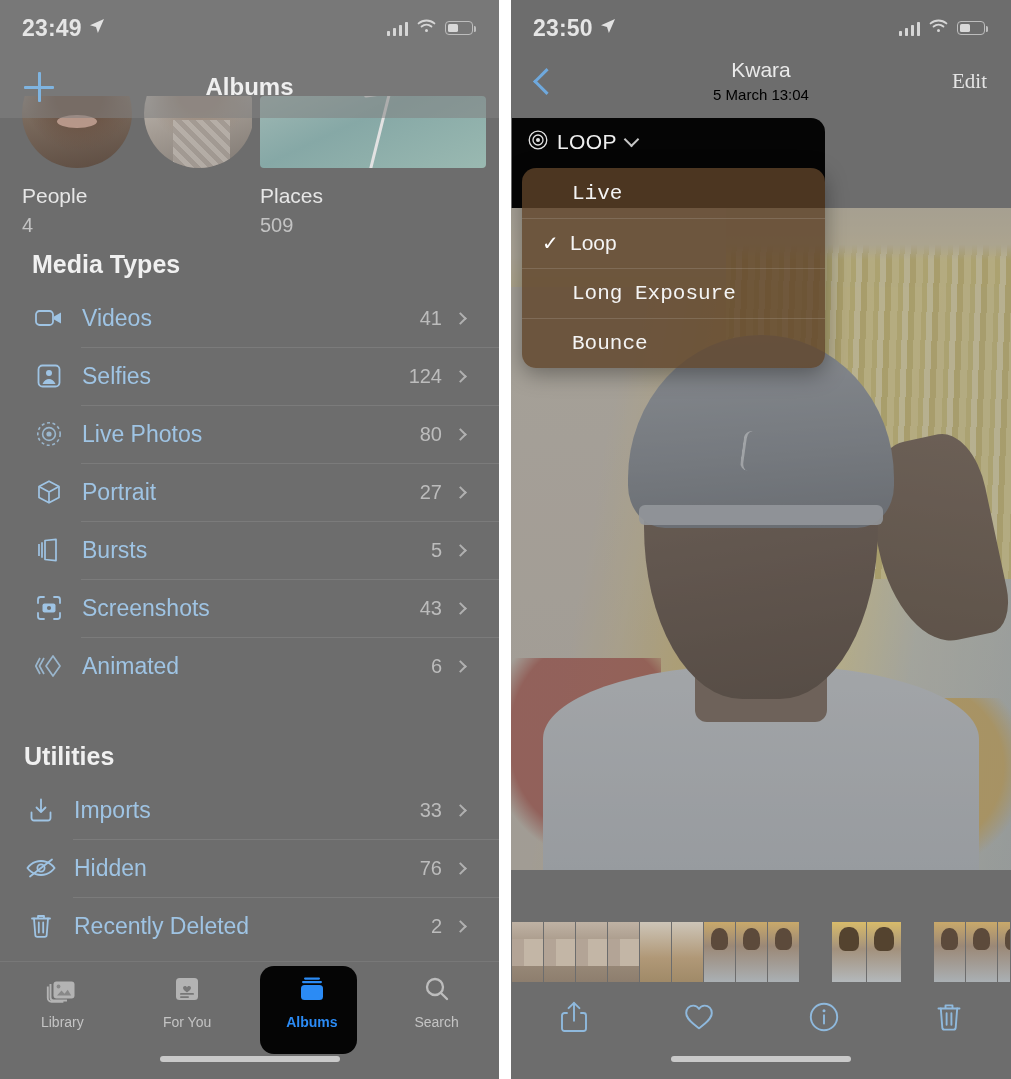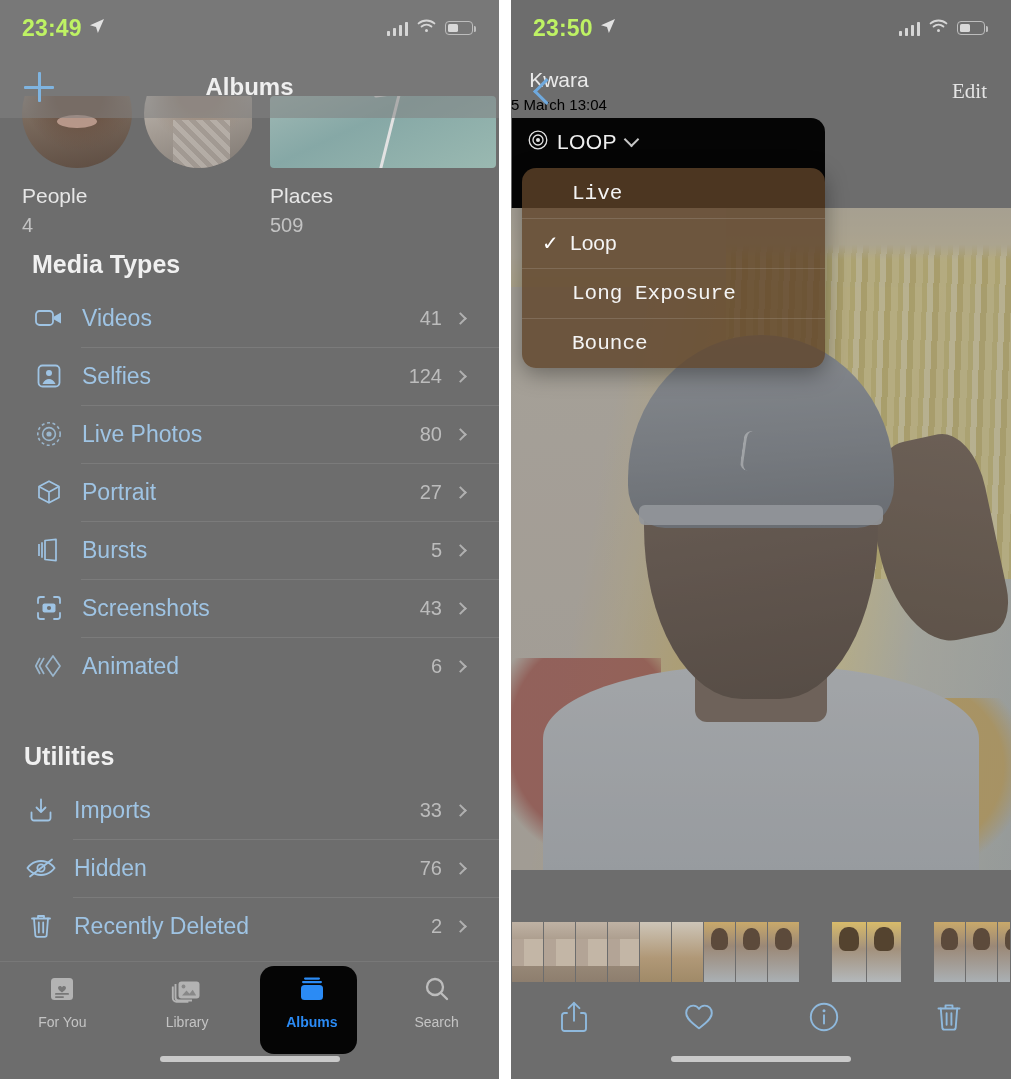--- a/index.html
+++ b/index.html
@@ -30,21 +30,21 @@
 
   
   .statusbar {
     position: absolute; top: 0; left: 0; right: 0; height: 56px;
     display: flex; align-items: center; justify-content: space-between;
     padding: 0 26px 0 22px;
     z-index: 30;
   }
   .sb-left { display: flex; align-items: center; gap: 7px; }
   .sb-time {
-    color: #bef264; font-size: 23px; font-weight: bold; letter-spacing: .2px;
+    color: #e5e5e5; font-size: 23px; font-weight: bold; letter-spacing: .2px;
   }
   .loc-icon { display: block; }
   .sb-right { display: flex; align-items: center; gap: 9px; }
   .bars { display: flex; align-items: flex-end; gap: 2.5px; height: 15px; }
   .bars i { display: block; width: 3.5px; background: #d6d6d6; border-radius: .7px; }
   .bars i:nth-child(1) { height: 5px; }
   .bars i:nth-child(2) { height: 8px; }
   .bars i:nth-child(3) { height: 11px; }
   .bars i:nth-child(4) { height: 14px; }
   .batt {
@@ -79,21 +79,21 @@
     position:absolute; top:0; left:0; right:0; height:118px;
     background: rgba(130,130,130,.55);
     z-index: 20; pointer-events:none;
   }
 
   .left-scroll { position:absolute; top:0; left:0; right:0; bottom:0; }
 
   
   .cards {
     position:absolute; top: 96px; left: 22px; right: 22px;
-    display:flex; gap: 18px;
+    display:flex; gap: 8px;
   }
   .card { position:relative; }
   .card-people { width: 230px; }
   .card-places { width: 226px; }
   .thumbs { display:flex; gap: 12px; height: 72px; overflow:hidden; }
   .avatar {
     width: 110px; height: 110px; border-radius: 50%;
     flex: 0 0 110px;
     margin-top: -38px;
     background: #8e8277;
@@ -191,22 +191,22 @@
     background:#050505; border-radius: 14px; z-index: 25;
   }
   .home-ind {
     position:absolute; bottom: 17px; left:50%; transform: translateX(-50%);
     width: 180px; height: 6px; border-radius: 3px; background:#c9c9c9;
     z-index: 27;
   }
 
   
   .nav-right {
-    position:absolute; top:60px; left:0; right:0; height: 62px; z-index: 25;
-    display:flex; align-items:center; 
+    position:absolute; top:50px; left:0; right:0; height: 62px; z-index: 25;
+    display:flex; align-items:center; justify-content:center;
   }
   .nav-right .nr-title { color:#eaeaea; font-size: 21px; line-height: 1.05; text-align:center;}
   .nav-right .nr-sub   { color:#000000; font-size: 15px; margin-top: 4px; text-align:center;}
   .back-chev {
     position:absolute; left: 22px; top: 50%; transform: translateY(-50%);
     width: 20px; height: 20px; cursor:pointer;
   }
   .back-chev::before{
     content:""; position:absolute; left:4px; top:1px; width:16px; height:16px;
     border-left:3.4px solid #6fa9dd; border-bottom:3.4px solid #6fa9dd;
@@ -577,41 +577,41 @@
     <div class="nav-left">
       <span class="plus-btn"></span>
       <span class="title">Albums</span>
     </div>
 
     <div class="tab-hl"></div>
     <div class="tabbar">
 
       <div class="tab">
         <span>
-          <svg width="30" height="28" viewBox="0 0 30 28">
-              <rect x="4" y="3" width="22" height="22" rx="3.5" fill="#b3b3b3"></rect>
-              <path d="M15 12.6c-.9-2.2-4-1.9-4 .5 0 1.9 2.6 3.4 4 4.4 1.4-1 4-2.5 4-4.4 0-2.4-3.1-2.7-4-.5z" fill="#777"></path>
-              <rect x="8" y="18" width="14" height="1.8" rx=".9" fill="#777"></rect>
-              <rect x="8" y="21.2" width="9" height="1.8" rx=".9" fill="#777"></rect>
-            </svg>
-        </span>
-        <span class="tab-label">For You</span>
-      </div>
-
-      <div class="tab">
-        <span>
           <svg width="32" height="28" viewBox="0 0 32 28" fill="none" stroke="#bdbdbd" stroke-width="1.9">
               <rect x="7.5" y="6.5" width="21" height="17" rx="3" fill="#b3b3b3" stroke="none"></rect>
               <path d="M11 20.5l4.5-5 3 3.2 3.2-4 3.5 5.8z" fill="#888" stroke="none"></path>
               <circle cx="12.5" cy="11.5" r="1.9" fill="#888" stroke="none"></circle>
               <path d="M4.5 9v13.5a3 3 0 0 0 3 3H21" stroke="#b3b3b3"></path>
               <path d="M1.8 11.5v11.6a3.6 3.6 0 0 0 3.6 3.6h12" stroke="#b3b3b3"></path>
             </svg>
         </span>
         <span class="tab-label">Library</span>
+      </div>
+
+      <div class="tab">
+        <span>
+          <svg width="30" height="28" viewBox="0 0 30 28">
+              <rect x="4" y="3" width="22" height="22" rx="3.5" fill="#b3b3b3"></rect>
+              <path d="M15 12.6c-.9-2.2-4-1.9-4 .5 0 1.9 2.6 3.4 4 4.4 1.4-1 4-2.5 4-4.4 0-2.4-3.1-2.7-4-.5z" fill="#777"></path>
+              <rect x="8" y="18" width="14" height="1.8" rx=".9" fill="#777"></rect>
+              <rect x="8" y="21.2" width="9" height="1.8" rx=".9" fill="#777"></rect>
+            </svg>
+        </span>
+        <span class="tab-label">For You</span>
       </div>
 
       <div class="tab active">
         <span>
           <svg width="30" height="28" viewBox="0 0 30 28">
               <rect x="7" y="2.5" width="16" height="2.2" rx="1.1" fill="#2b8bf5"></rect>
               <rect x="5" y="6" width="20" height="2.2" rx="1.1" fill="#2b8bf5"></rect>
               <rect x="4" y="10" width="22" height="15" rx="3.5" fill="#2b8bf5"></rect>
             </svg>
         </span>

